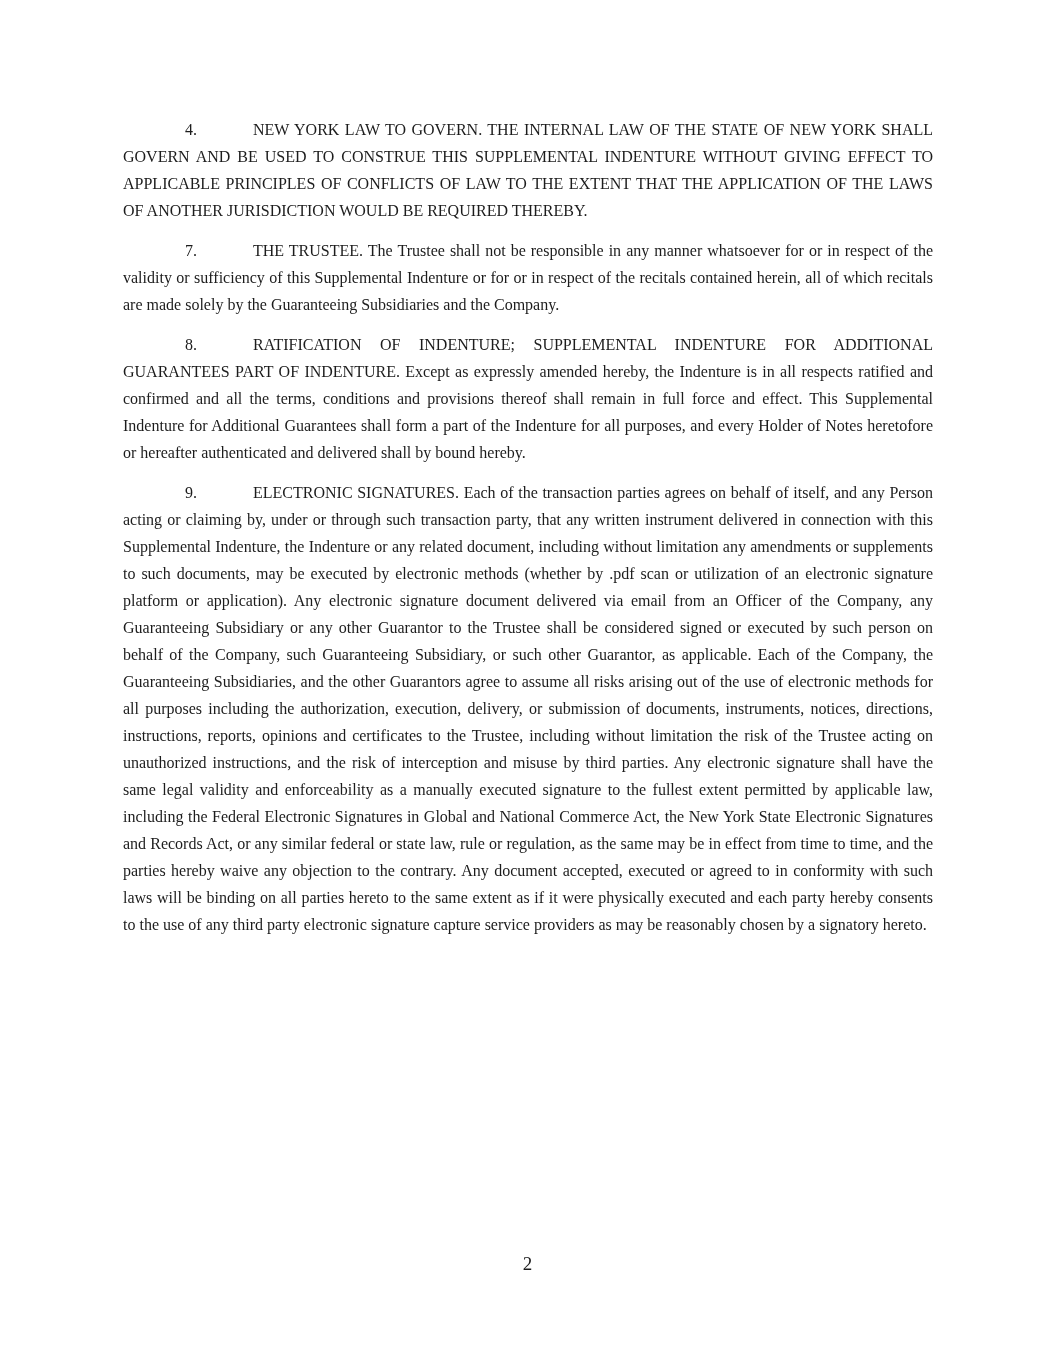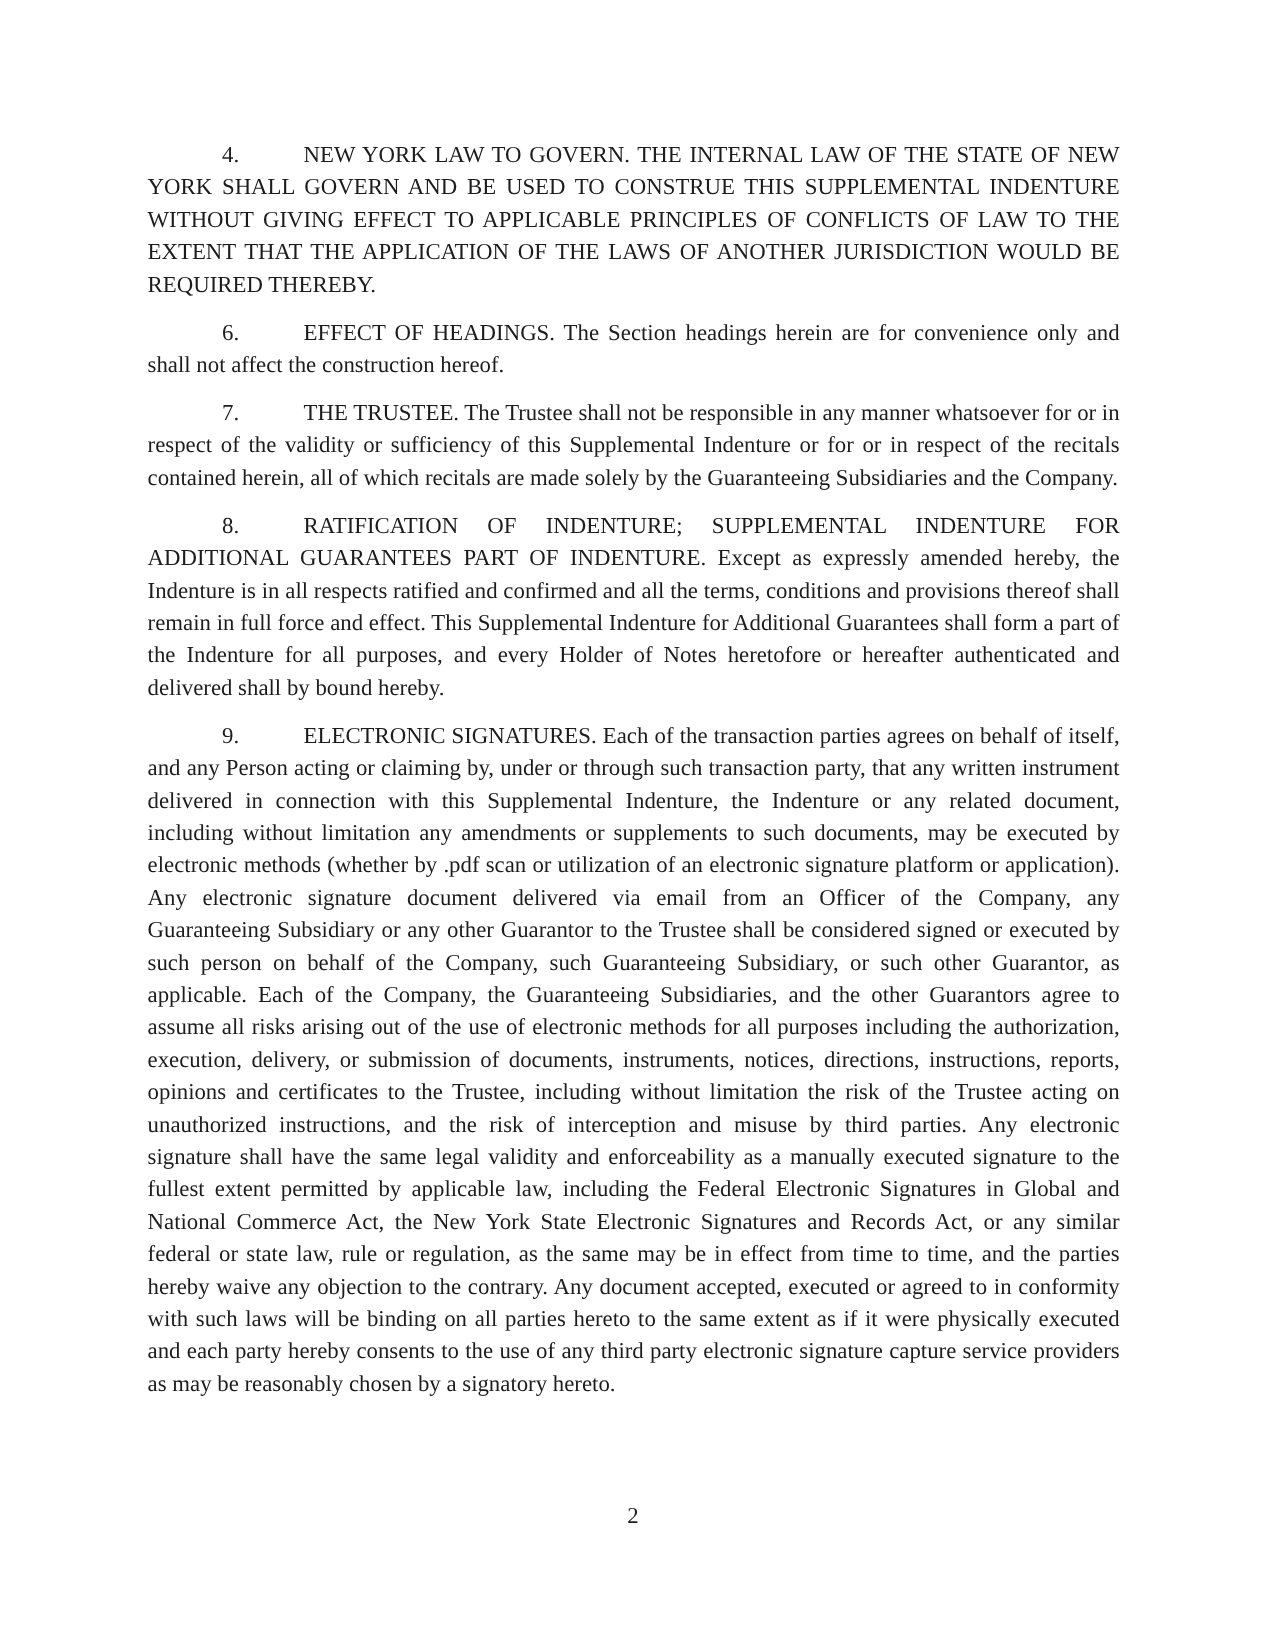--- a/index.html
+++ b/index.html
@@ -17,21 +17,21 @@
     overflow: hidden;
   }
   .content {
     position: absolute;
     top: 116px;
     left: 123px;
     width: 810px;
     color: #1c1c1c;
   }
   p.section {
-    font-size: 19px;
+    font-size: 16px;
     line-height: 27px;
     text-align: justify;
     text-indent: 62px;
     margin-bottom: 13px;
     color: #1c1c1c;
   }
   .pnum {
     display: inline-block;
     min-width: 68px;
     text-indent: 0;
@@ -49,21 +49,20 @@
 </style>
 </head>
 <body>
 
 <div class="page">
   <div class="content">
 
     <p class="section"><span class="pnum">4.</span><span>NEW YORK LAW TO GOVERN. THE INTERNAL LAW OF THE STATE OF NEW YORK SHALL GOVERN AND BE USED TO CONSTRUE THIS SUPPLEMENTAL INDENTURE WITHOUT GIVING EFFECT TO APPLICABLE PRINCIPLES OF CONFLICTS OF LAW TO THE EXTENT THAT THE APPLICATION OF THE LAWS OF ANOTHER JURISDICTION WOULD BE REQUIRED THEREBY.</span></p>
 
 
-    <p class="section"><span class="pnum">6.</span><span>EFFECT OF HEADINGS. The Section headings herein are for convenience only and shall not affect the construction hereof.</span></p>
 
     <p class="section"><span class="pnum">7.</span><span>THE TRUSTEE. The Trustee shall not be responsible in any manner whatsoever for or in respect of the validity or sufficiency of this Supplemental Indenture or for or in respect of the recitals contained herein, all of which recitals are made solely by the Guaranteeing Subsidiaries and the Company.</span></p>
 
     <p class="section"><span class="pnum">8.</span><span>RATIFICATION OF INDENTURE; SUPPLEMENTAL INDENTURE FOR ADDITIONAL GUARANTEES PART OF INDENTURE. Except as expressly amended hereby, the Indenture is in all respects ratified and confirmed and all the terms, conditions and provisions thereof shall remain in full force and effect. This Supplemental Indenture for Additional Guarantees shall form a part of the Indenture for all purposes, and every Holder of Notes heretofore or hereafter authenticated and delivered shall by bound hereby.</span></p>
 
     <p class="section"><span class="pnum">9.</span><span>ELECTRONIC SIGNATURES. Each of the transaction parties agrees on behalf of itself, and any Person acting or claiming by, under or through such transaction party, that any written instrument delivered in connection with this Supplemental Indenture, the Indenture or any related document, including without limitation any amendments or supplements to such documents, may be executed by electronic methods (whether by .pdf scan or utilization of an electronic signature platform or application). Any electronic signature document delivered via email from an Officer of the Company, any Guaranteeing Subsidiary or any other Guarantor to the Trustee shall be considered signed or executed by such person on behalf of the Company, such Guaranteeing Subsidiary, or such other Guarantor, as applicable. Each of the Company, the Guaranteeing Subsidiaries, and the other Guarantors agree to assume all risks arising out of the use of electronic methods for all purposes including the authorization, execution, delivery, or submission of documents, instruments, notices, directions, instructions, reports, opinions and certificates to the Trustee, including without limitation the risk of the Trustee acting on unauthorized instructions, and the risk of interception and misuse by third parties. Any electronic signature shall have the same legal validity and enforceability as a manually executed signature to the fullest extent permitted by applicable law, including the Federal Electronic Signatures in Global and National Commerce Act, the New York State Electronic Signatures and Records Act, or any similar federal or state law, rule or regulation, as the same may be in effect from time to time, and the parties hereby waive any objection to the contrary. Any document accepted, executed or agreed to in conformity with such laws will be binding on all parties hereto to the same extent as if it were physically executed and each party hereby consents to the use of any third party electronic signature capture service providers as may be reasonably chosen by a signatory hereto.</span></p>
 
   </div>
 
   <div class="page-number">2</div>

